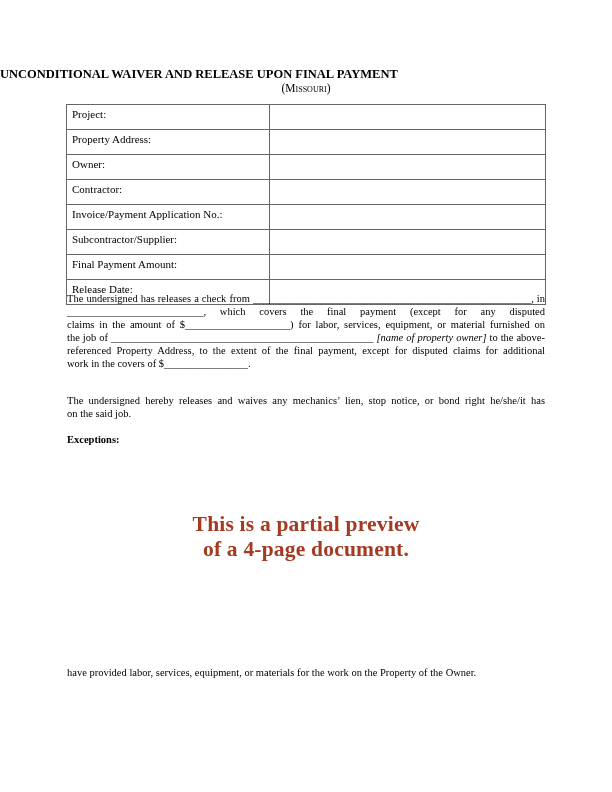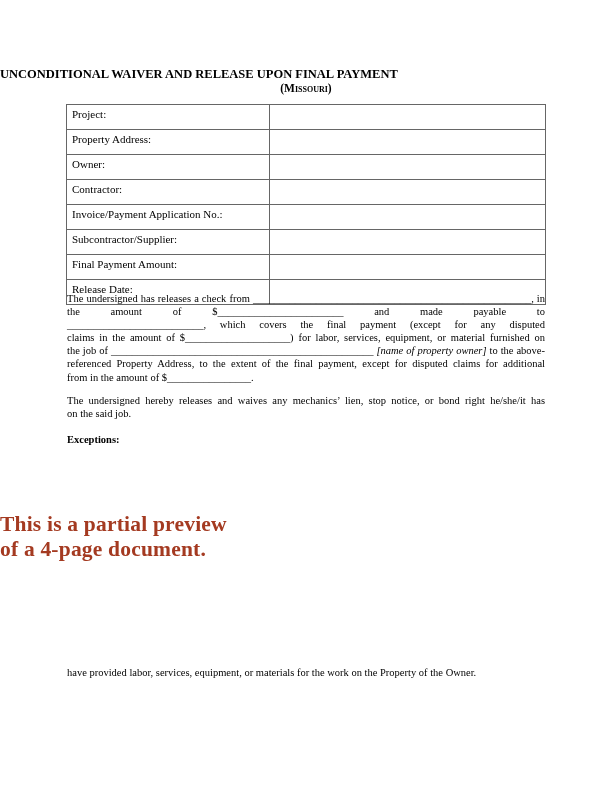--- a/index.html
+++ b/index.html
@@ -11,21 +11,21 @@
     font-family:"Liberation Serif", serif;
     color:#000;
     overflow:hidden;
   }
   .doc-title{
     position:absolute;top:68px;left:0;width:612px;
     text-align:left;font-weight:bold;font-size:12.5px;line-height:13.5px;
   }
   .doc-subtitle{
     position:absolute;top:82px;left:0;width:612px;
-    text-align:center;font-weight:bold;font-size:11.5px;line-height:13px;
+    text-align:center;font-weight:normal;font-size:11.5px;line-height:13px;
     font-variant:small-caps;
   }
   table.info{
     position:absolute;top:104px;left:66px;
     width:480px;height:179px;
     border-collapse:collapse;table-layout:fixed;
   }
   table.info td{
     border:1px solid #666;
     font-size:11px;line-height:13px;
@@ -40,21 +40,21 @@
     font-size:10.5px;line-height:13.1px;
   }
   .jl{text-align:justify;text-align-last:justify;}
   .ll{text-align:left;}
   .it{font-style:italic;}
   #p1{top:292px;}
   #p2{top:394px;}
   #exceptions{top:433px;font-weight:bold;}
   .preview{
     position:absolute;top:512px;left:0;width:612px;
-    font-weight:bold;
+    text-align:center;font-weight:bold;
     font-size:21.5px;line-height:25px;
     letter-spacing:0.2px;
   }
   #footer-line{top:666px;}
 </style>
 </head>
 <body>
 
 <div class="page">
 
@@ -93,26 +93,25 @@
       </tr>
       <tr>
         <td class="lbl">Release Date:</td>
         <td class="val"></td>
       </tr>
     </tbody>
   </table>
 
   <div class="para" id="p1">
     <div class="jl">The undersigned has releases a check from _____________________________________________________, in</div>
-    <div class="jl">the amount of $________________________ and made payable to</div>
     <div class="jl">__________________________, which covers the final payment (except for any disputed</div>
     <div class="jl">claims in the amount of $____________________) for labor, services, equipment, or material furnished on</div>
     <div class="jl"><span>the job of __________________________________________________ </span><span class="it">[name of property owner]</span><span> to the above-</span></div>
     <div class="jl">referenced Property Address, to the extent of the final payment, except for disputed claims for additional</div>
-    <div class="ll">from in the amount of $________________.</div>
+    <div class="ll">work in the covers of $________________.</div>
   </div>
 
   <div class="para" id="p2">
     <div class="jl">The undersigned hereby releases and waives any mechanics’ lien, stop notice, or bond right he/she/it has</div>
     <div class="ll">on the said job.</div>
   </div>
 
   <div class="para" id="exceptions">Exceptions:</div>
 
   <div class="preview" style="color:#A43A21">

